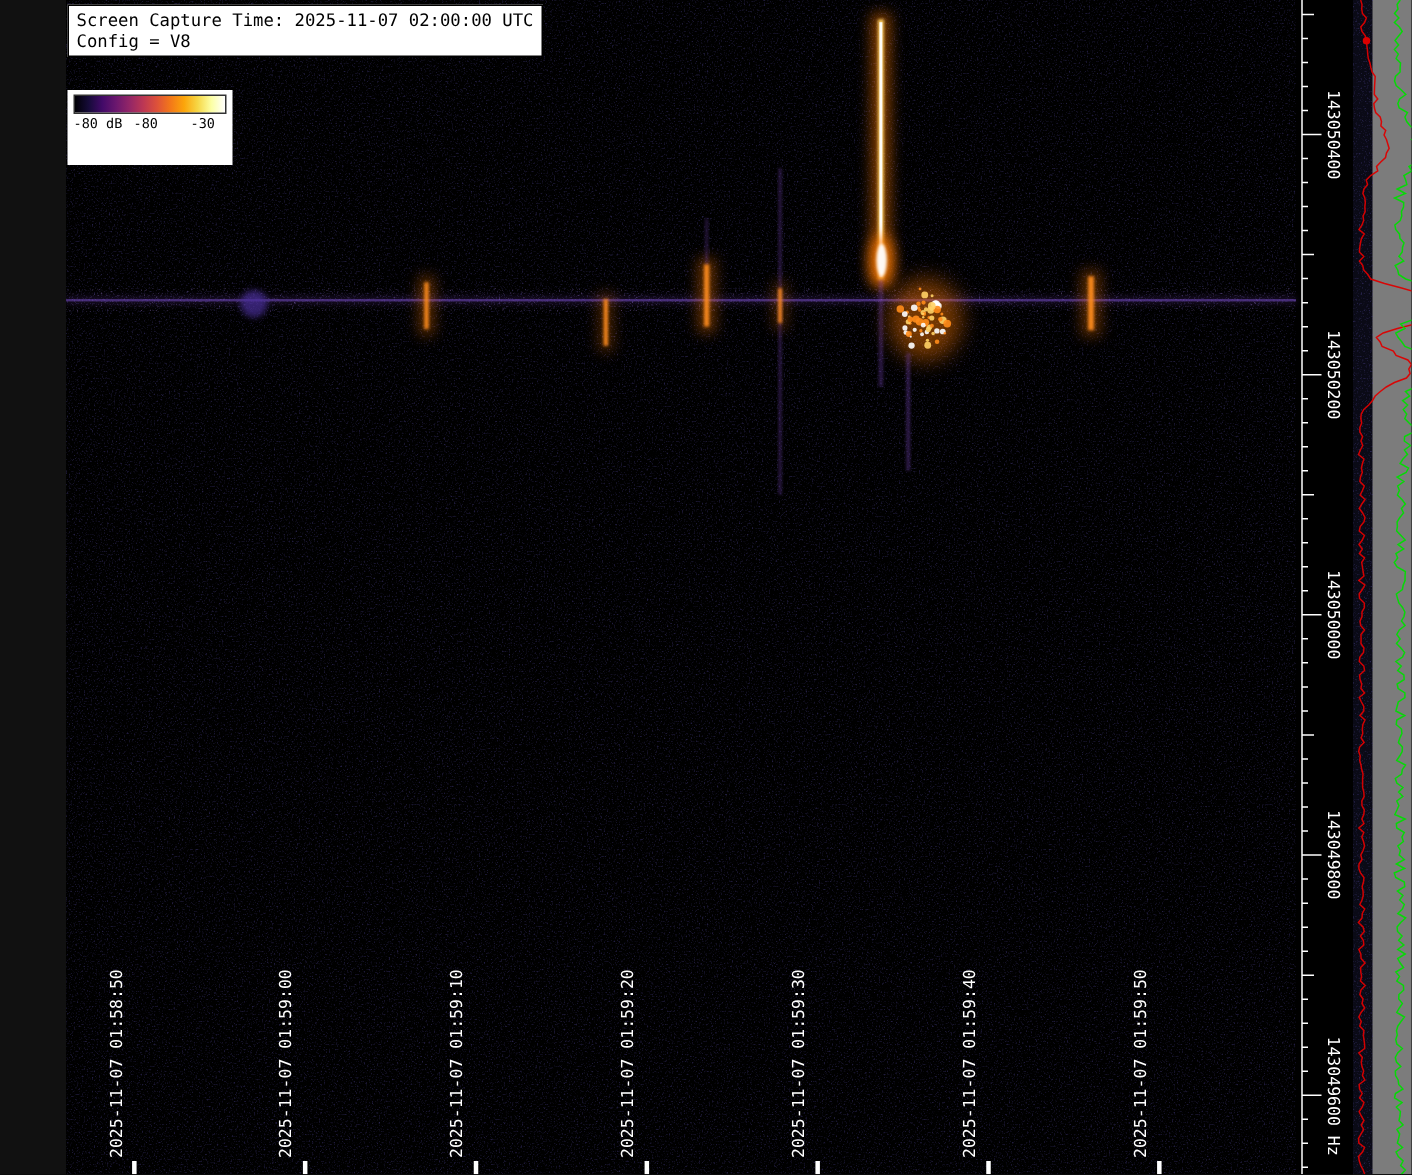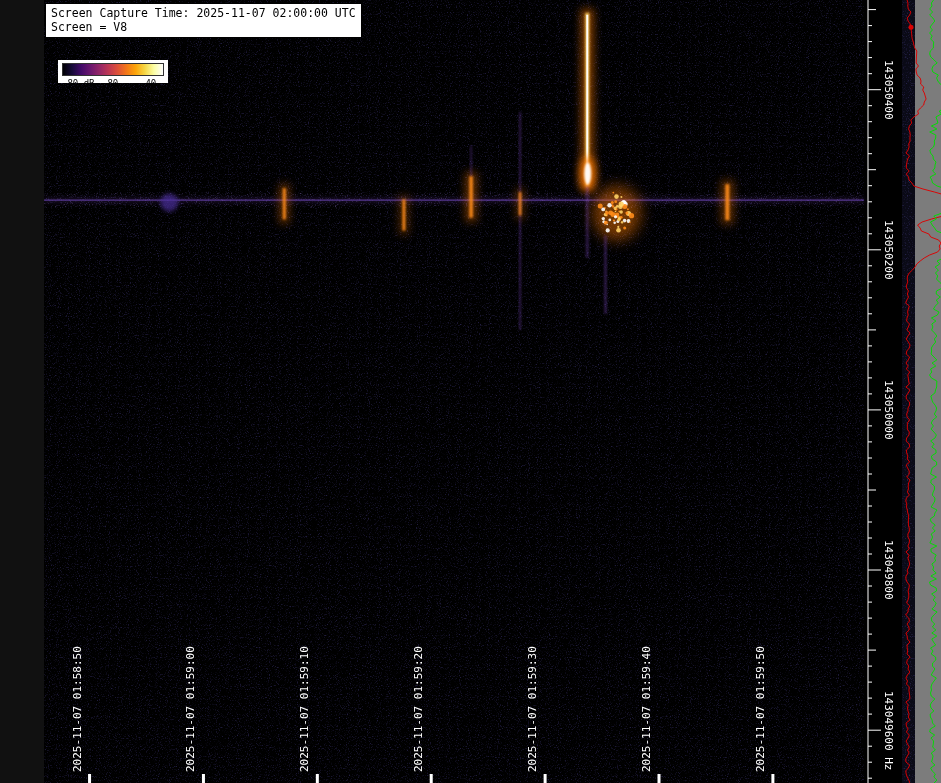--- a/index.html
+++ b/index.html
@@ -8,21 +8,21 @@
     position:relative; width:941px; height:783px; background:#000;
     overflow:hidden; font-family:"DejaVu Sans Mono", monospace;margin-left:44px;
   }
   svg.gfx { position:absolute; left:0; top:0; z-index:1; }
   .info-box {
     position:absolute; left:1px; top:3px; z-index:6;
     background:#ffffff; border:1px solid #000; color:#000;
     padding:2px 5px 3px 5px; font-size:11.5px; line-height:14px; white-space:nowrap;
   }
   .colorbar {
-    position:absolute; left:14px; top:60px; width:110px; height:23px; z-index:6;
+    position:absolute; left:1px; top:60px; width:110px; height:50px; z-index:6;
     background:#ffffff; padding:3px 4px 0 4px;
   }
   .colorbar-gradient { width:100%; height:13px; border:1px solid #333; }
   .colorbar-labels { position:relative; height:14px; font-size:9px; color:#000; }
   .cb-l0 { position:absolute; left:0px;  top:2px; }
   .cb-l1 { position:absolute; left:40px; top:2px; }
   .cb-l2 { position:absolute; left:78px; top:2px; }
   .time-label {
     position:absolute; bottom:11px; z-index:4;
     transform-origin:0 100%; transform:rotate(-90deg);
@@ -218,29 +218,29 @@
         <rect x="271.8333333333333" y="774" width="3" height="9" fill="#ffffff"></rect>
         <rect x="385.72222222222223" y="774" width="3" height="9" fill="#ffffff"></rect>
         <rect x="499.61111111111114" y="774" width="3" height="9" fill="#ffffff"></rect>
         <rect x="613.5" y="774" width="3" height="9" fill="#ffffff"></rect>
         <rect x="727.3888888888888" y="774" width="3" height="9" fill="#ffffff"></rect>
       </g>
   </svg>
 
   <div class="info-box">
     <div>Screen Capture Time: 2025-11-07 02:00:00 UTC</div>
-    <div>Screen = V8</div>
+    <div>Config = V8</div>
   </div>
 
   <div class="colorbar">
     <div class="colorbar-gradient" id="cb-grad" style="background: linear-gradient(to right, rgb(0, 0, 4), rgb(22, 11, 57), rgb(66, 10, 104), rgb(106, 23, 110), rgb(147, 38, 103), rgb(188, 55, 84), rgb(221, 81, 58), rgb(243, 120, 25), rgb(252, 165, 10), rgb(246, 215, 70), rgb(252, 255, 164), rgb(255, 255, 255));"></div>
     <div class="colorbar-labels">
       <span class="cb-l0">-80 dB</span>
       <span class="cb-l1">-80</span>
-      <span class="cb-l2">-40</span>
+      <span class="cb-l2">-30</span>
     </div>
   </div>
 
   <div class="time-label" style="left: 39.5556px;">2025-11-07 01:58:50</div>
   <div class="time-label" style="left: 153.444px;">2025-11-07 01:59:00</div>
   <div class="time-label" style="left: 267.333px;">2025-11-07 01:59:10</div>
   <div class="time-label" style="left: 381.222px;">2025-11-07 01:59:20</div>
   <div class="time-label" style="left: 495.111px;">2025-11-07 01:59:30</div>
   <div class="time-label" style="left: 609px;">2025-11-07 01:59:40</div>
   <div class="time-label" style="left: 722.889px;">2025-11-07 01:59:50</div>

